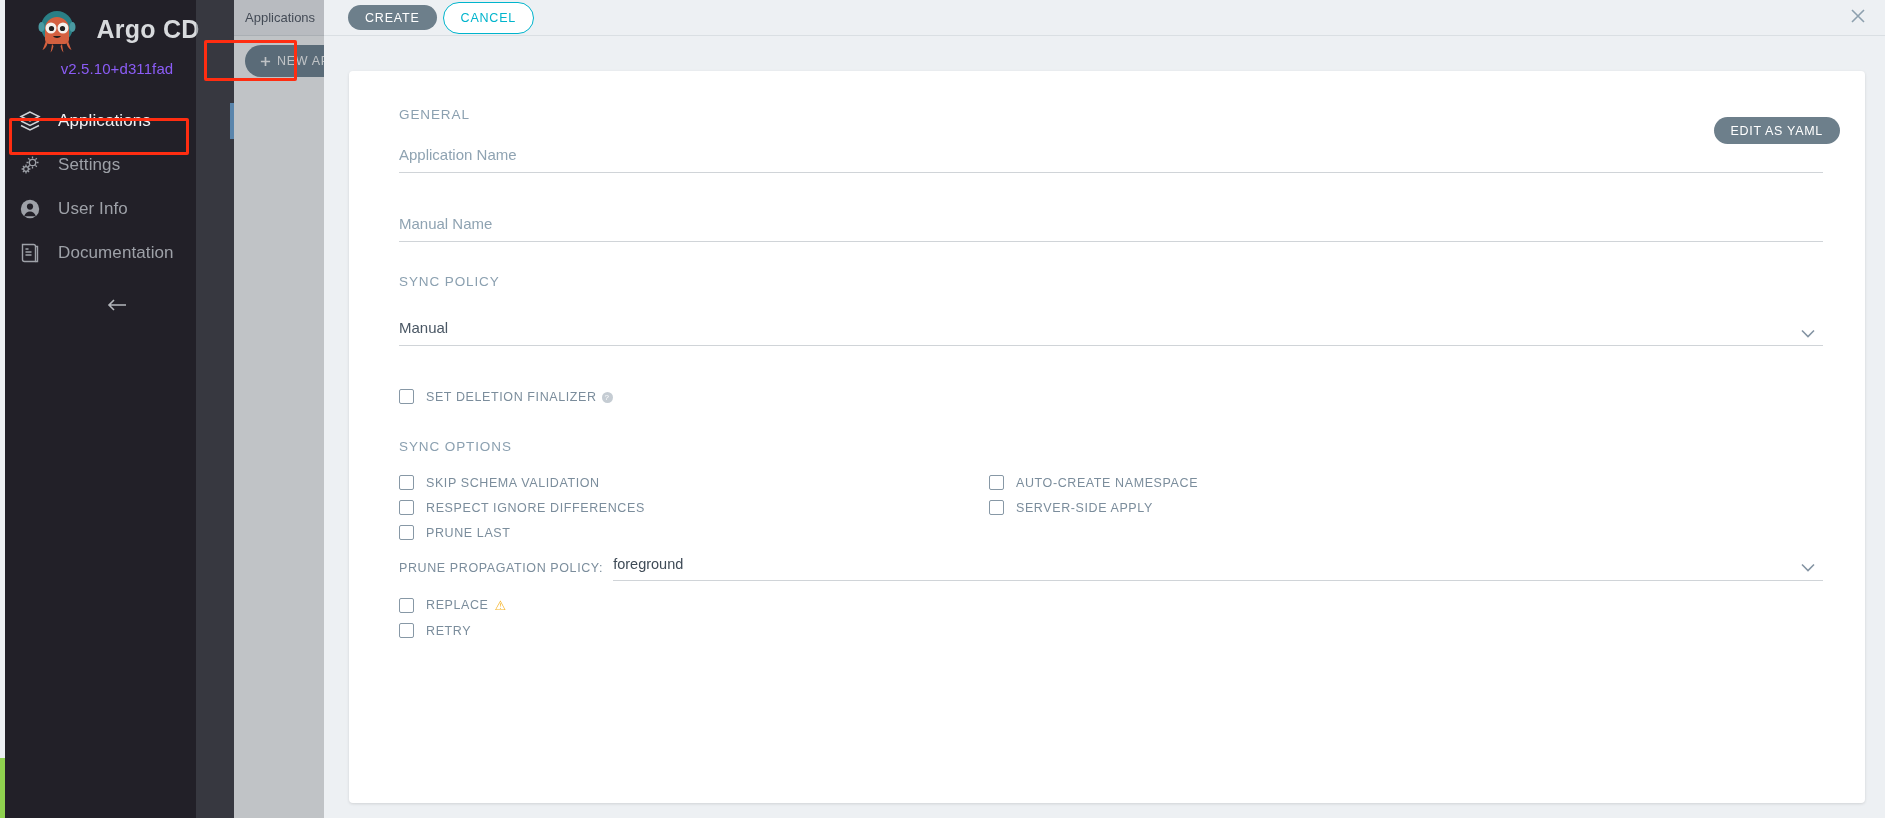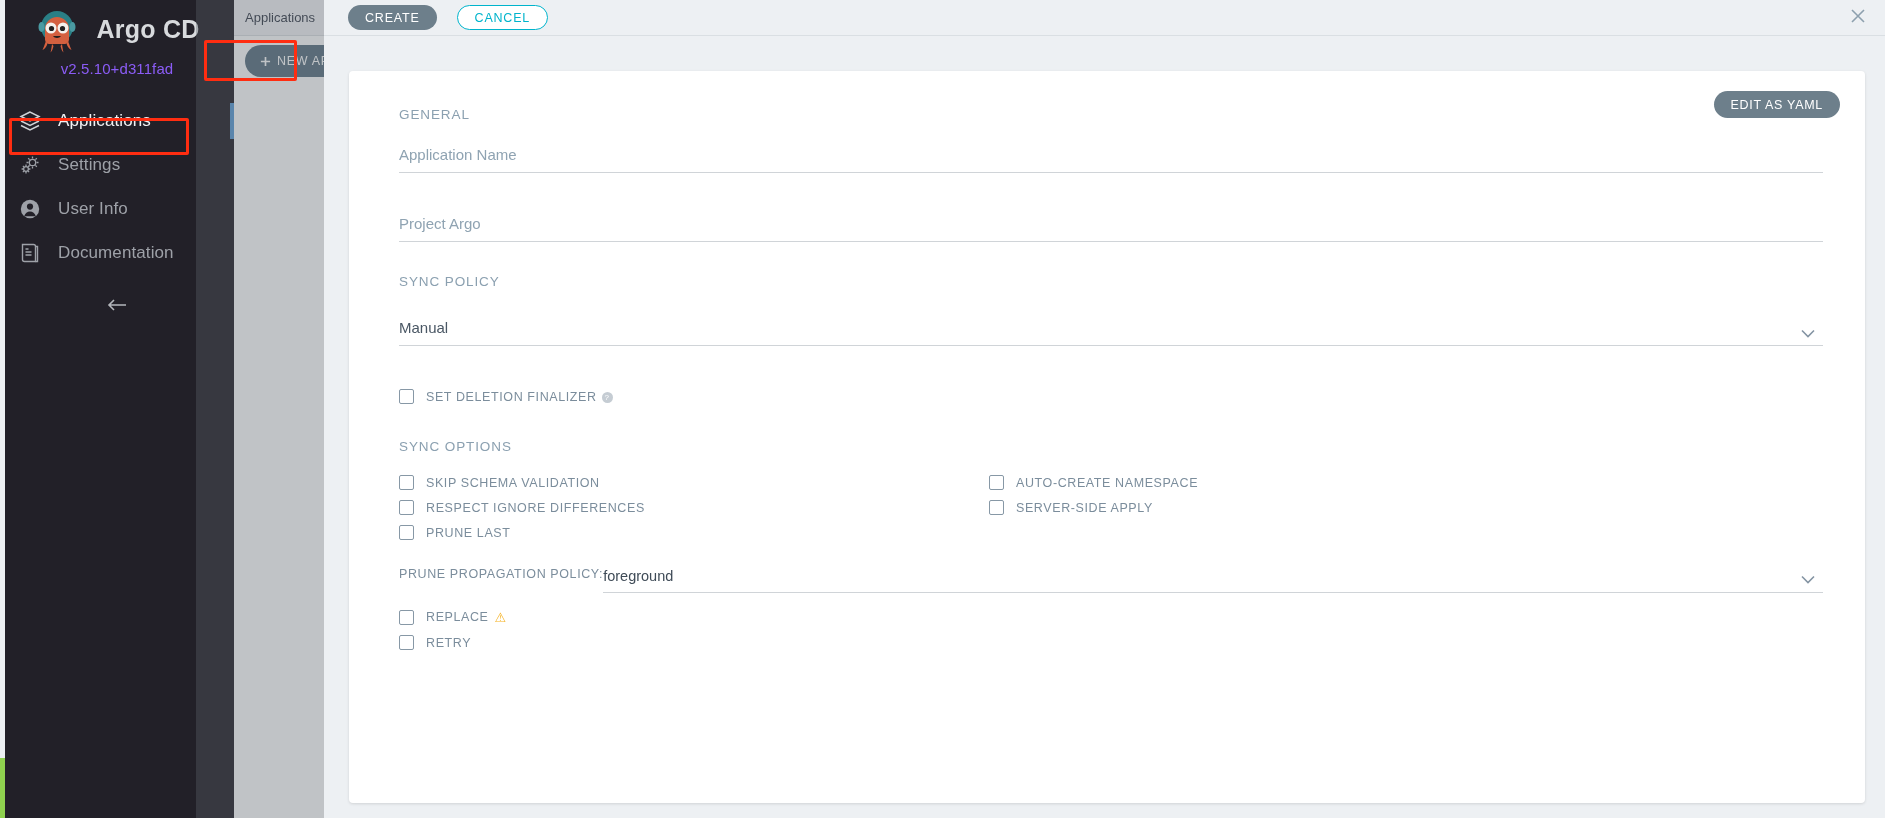--- a/index.html
+++ b/index.html
@@ -64,45 +64,45 @@
 
   .main-bg { flex: 1; background: #edf0f3; }
 
   
   .scrim { position: absolute; left: 196px; top: 0; width: 128px; height: 818px; background: rgba(90,98,106,.38); }
 
   
   .modal { position: absolute; left: 324px; top: 0; right: 0; bottom: 0; background: #edf0f3; }
 
   .modal-top {
-    height: 36px; display: flex; align-items: center; padding-left: 24px; gap: 20px;
+    height: 36px; display: flex; align-items: center; padding-left: 24px; gap: 6px;
     border-bottom: 1px solid #dadfe3; background: #edf0f3; position: relative;
   }
   .btn-create {
     background: #6d7f8b; color: #fff; border: none; border-radius: 16px;
     height: 25px; padding: 0 17px; font-size: 12.5px; letter-spacing: .8px;
   }
   .btn-cancel {
     background: #fff; color: #00b4cc; border: 1px solid #00b4cc; border-radius: 16px;
-    height: 25px; padding: 0 17px; font-size: 12.5px; letter-spacing: .8px;
+    height: 32px; padding: 0 17px; font-size: 12.5px; letter-spacing: .8px;
   }
   .close-x {
     position: absolute; right: 16px; top: 7px; width: 22px; height: 22px;
     color: #8da0ae; font-size: 21px; line-height: 20px; text-align: center; font-weight: 300;
   }
 
   .modal-body { position: absolute; left: 0; right: 0; top: 36px; bottom: 0; }
   .card {
     position: absolute; left: 25px; right: 20px; top: 35px; bottom: 15px;
     background: #fff; border-radius: 4px; box-shadow: 0 1px 3px rgba(0,0,0,.12);
     padding: 36px 42px 0 50px;
   }
 
   .yaml-btn {
-    position: absolute; right: 25px; top: 20px;
+    position: absolute; right: 25px; top: 46px;
     background: #6d7f8b; color: #fff; border: none; border-radius: 16px;
     height: 27px; padding: 0 17px; font-size: 12.5px; letter-spacing: .7px;
   }
 
   .sect-label { color: #8ba0b0; font-size: 13.5px; letter-spacing: .9px; }
   .field { margin-top: 24px; position: relative; }
   .field-line { border-bottom: 1px solid #d0d4d8; padding-bottom: 8px; }
   .field-text { font-size: 15px; color: #8fa3b2; }
   .field-text.filled { color: #4a5764; }
   .chev {
@@ -121,21 +121,21 @@
     display: inline-block; width: 11px; height: 11px; border-radius: 50%;
     background: #c5ccd3; color: #fff; font-size: 8px; line-height: 11px; text-align: center;
     margin-left: 5px; vertical-align: 1px;
   }
   .warn { margin-left: 6px; font-size: 13px; vertical-align: -1px; }
 
   .two-col { display: flex; }
   .col-l { width: 590px; flex: 0 0 590px; }
   .col-r { flex: 1; }
 
-  .ppp-row { display: flex; align-items: flex-start; margin-top: 22px; }
+  .ppp-row { display: flex; align-items: flex-end; gap: 10px; margin-top: 10px; }
   .ppp-label { font-size: 12.5px; color: #7b8d9c; letter-spacing: .6px; padding-bottom: 6px; white-space: nowrap; }
   .ppp-select { flex: 1; position: relative; border-bottom: 1px solid #d0d4d8; padding-bottom: 7px; }
   .ppp-value { font-size: 14.5px; color: #3f4b57; }
 </style>
 </head>
 <body>
 
 <div id="root">
 
   <div class="app-layer">
@@ -255,21 +255,21 @@
         <div class="sect-label">GENERAL</div>
 
         <div class="field">
           <div class="field-line">
             <span class="field-text">Application Name</span>
           </div>
         </div>
 
         <div class="field" style="margin-top:42px">
           <div class="field-line">
-            <span class="field-text">Project Argo</span>
+            <span class="field-text">Manual Name</span>
           </div>
         </div>
 
         <div class="gap-lg"></div>
 
         <div class="sect-label">SYNC POLICY</div>
 
         <div class="field" style="margin-top:30px">
           <div class="field-line">
             <span class="field-text filled">Manual</span>

